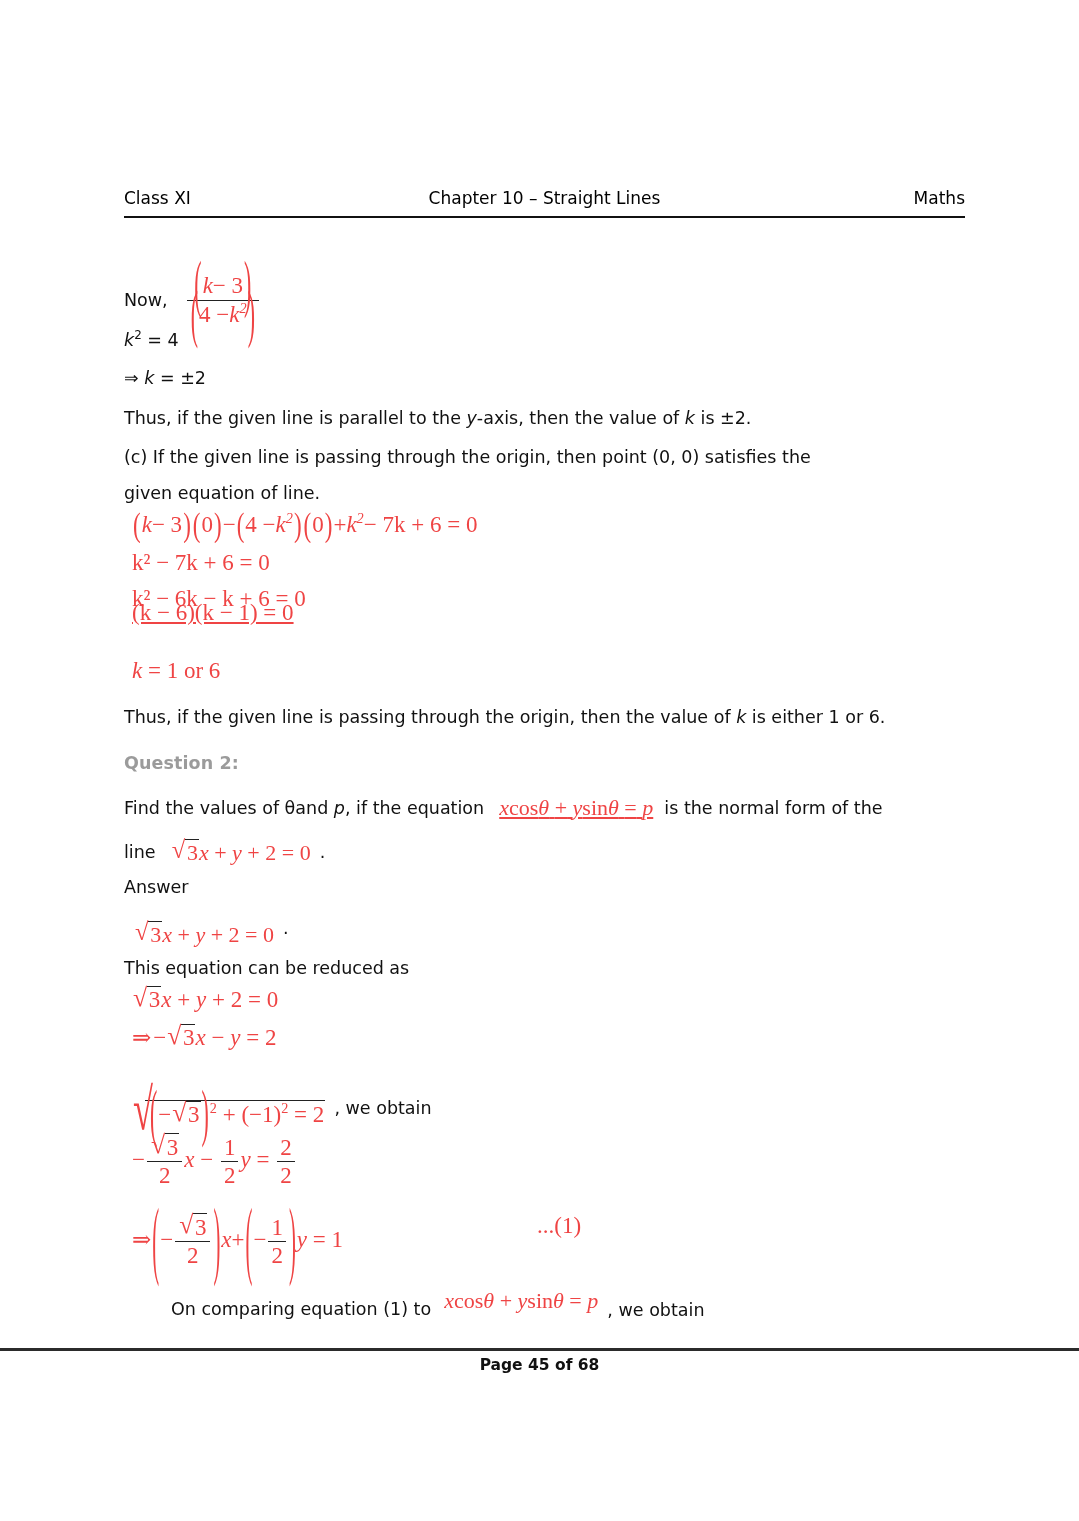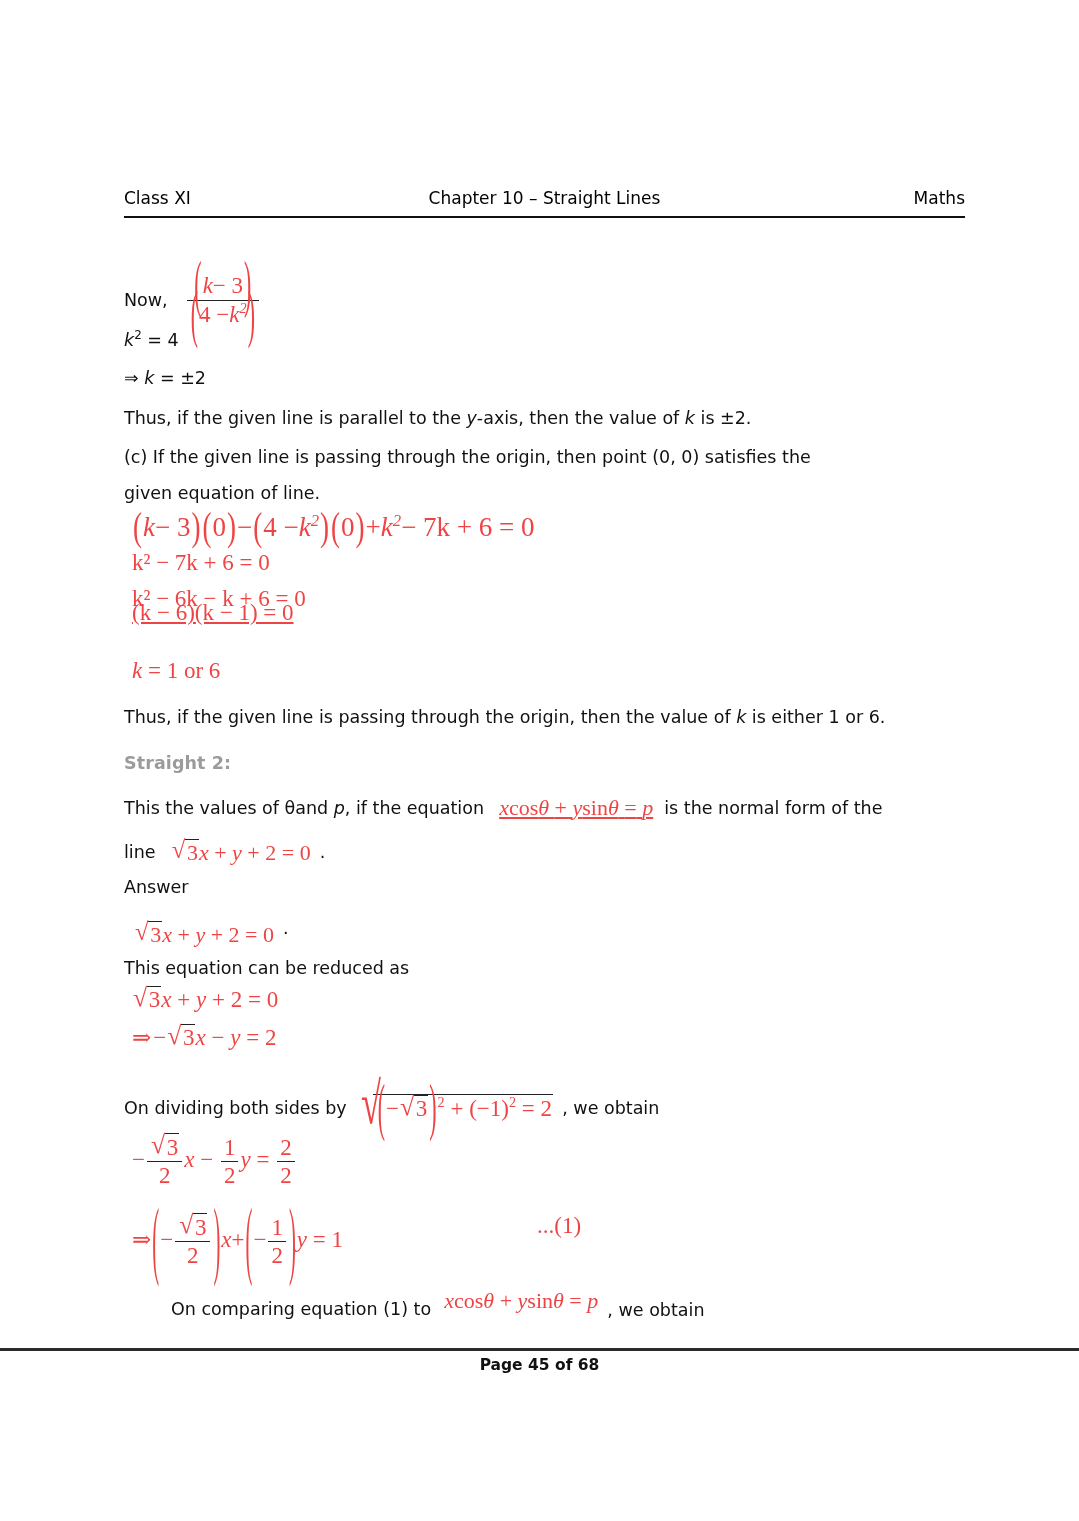--- a/index.html
+++ b/index.html
@@ -220,41 +220,41 @@
       <span>= ±2</span>
     </div>
 
     <div class="row ptext" style="top:170px;">
       <span>Thus, if the given line is parallel to the </span><span class="v">y</span><span>-axis, then the value of </span><span class="v">k</span><span> is ±2.</span>
     </div>
 
     <div class="row ptext" style="top:209px;">(c) If the given line is passing through the origin, then point (0, 0) satisfies the</div>
     <div class="row ptext" style="top:245px;">given equation of line.</div>
 
-    <div class="eqrow math" style="top:284px;font-size:27px;">
+    <div class="eqrow math" style="top:284px;font-size:23px;">
       <span class="paren">(</span><i class="mi">k</i><span class="mn">− 3</span><span class="paren">)</span><span class="paren">(</span><span class="mn">0</span><span class="paren">)</span><span class="mo">−</span><span class="paren">(</span><span class="mn">4 −</span><i class="mi">k</i><span class="msup">2</span><span class="paren">)</span><span class="paren">(</span><span class="mn">0</span><span class="paren">)</span><span class="mo">+</span><i class="mi">k</i><span class="msup">2</span><span class="mn">− 7k + 6 = 0</span>
     </div>
 
     <div class="eqrow math" style="top:322px;">k² − 7k + 6 = 0</div>
     <div class="eqrow math" style="top:358px;">k² − 6k − k + 6 = 0</div>
     <div class="eqrow math" style="top:372px;text-decoration:underline;">(k − 6)(k − 1) = 0</div>
     <div class="eqrow math" style="top:430px;">
       <i class="mi">k</i>
       <span class="mn">= 1 or 6</span>
     </div>
 
     <div class="row ptext" style="top:469px;">
       <span>Thus, if the given line is passing through the origin, then the value of </span><span class="v">k</span><span> is either 1 or 6.</span>
     </div>
 
-    <div class="row q-heading" style="top:525px;">Straight 2:</div>
+    <div class="row q-heading" style="top:525px;">Question 2:</div>
 
     <div class="row" style="top:560px;">
       <span class="ptext" style="display:inline-block;vertical-align:middle;">
-        <span>This the values of θand </span><span class="v">p</span><span>, if the equation</span>
+        <span>Find the values of θand </span><span class="v">p</span><span>, if the equation</span>
       </span>
       <span class="math" style="margin:0 6px 0 10px;font-size:22px;text-decoration:underline;">
         <i class="mi">x</i><span class="mo">cos</span><i class="mi">θ</i> <span class="mo">+</span> <i class="mi">y</i><span class="mo">sin</span><i class="mi">θ</i> <span class="mo">=</span> <i class="mi">p</i>
       </span>
       <span class="ptext" style="display:inline-block;vertical-align:middle;">is the normal form of the</span>
     </div>
 
     <div class="row" style="top:604px;">
       <span class="ptext" style="display:inline-block;vertical-align:middle;">line</span>
       <span class="math" style="margin:0 4px 0 10px;font-size:22px;">
@@ -276,21 +276,20 @@
 
     <div class="eqrow math" style="top:758px;font-size:23px;">
       <span class="sqrt"><span class="rad">√</span><span class="radicand">3</span></span><i class="mi">x</i> <span class="mo">+</span> <i class="mi">y</i> <span class="mn">+ 2 = 0</span>
     </div>
 
     <div class="eqrow math" style="top:796px;font-size:23px;">
       <span class="mo">⇒</span> <span class="mo">−</span><span class="sqrt"><span class="rad">√</span><span class="radicand">3</span></span><i class="mi">x</i> <span class="mo">−</span> <i class="mi">y</i> <span class="mn">= 2</span>
     </div>
 
     <div class="row" style="top:860px;">
-      <span class="ptext" style="display:inline-block;vertical-align:middle;">On dividing both sides by</span>
       <span class="math" style="margin:0 4px 0 8px;font-size:23px;">
         <span class="sqrt big"><span class="rad">√</span><span class="radicand"><span class="paren tall">(</span><span class="mo">−</span><span class="sqrt"><span class="rad">√</span><span class="radicand">3</span></span><span class="paren tall">)</span><span class="msup up">2</span> <span class="mo">+</span> <span class="mn">(−1)</span><span class="msup up">2</span> <span class="mn">= 2</span></span></span>
       </span>
       <span class="ptext" style="display:inline-block;vertical-align:bottom;">, we obtain</span>
     </div>
 
     <div class="eqrow math" style="top:905px;font-size:23px;">
       <span class="mo">−</span><span class="frac"><span class="num"><span class="sqrt"><span class="rad">√</span><span class="radicand">3</span></span></span><span class="den">2</span></span><i class="mi">x</i> <span class="mo">−</span> <span class="frac"><span class="num">1</span><span class="den">2</span></span><i class="mi">y</i> <span class="mo">=</span> <span class="frac"><span class="num">2</span><span class="den">2</span></span>
     </div>
 

